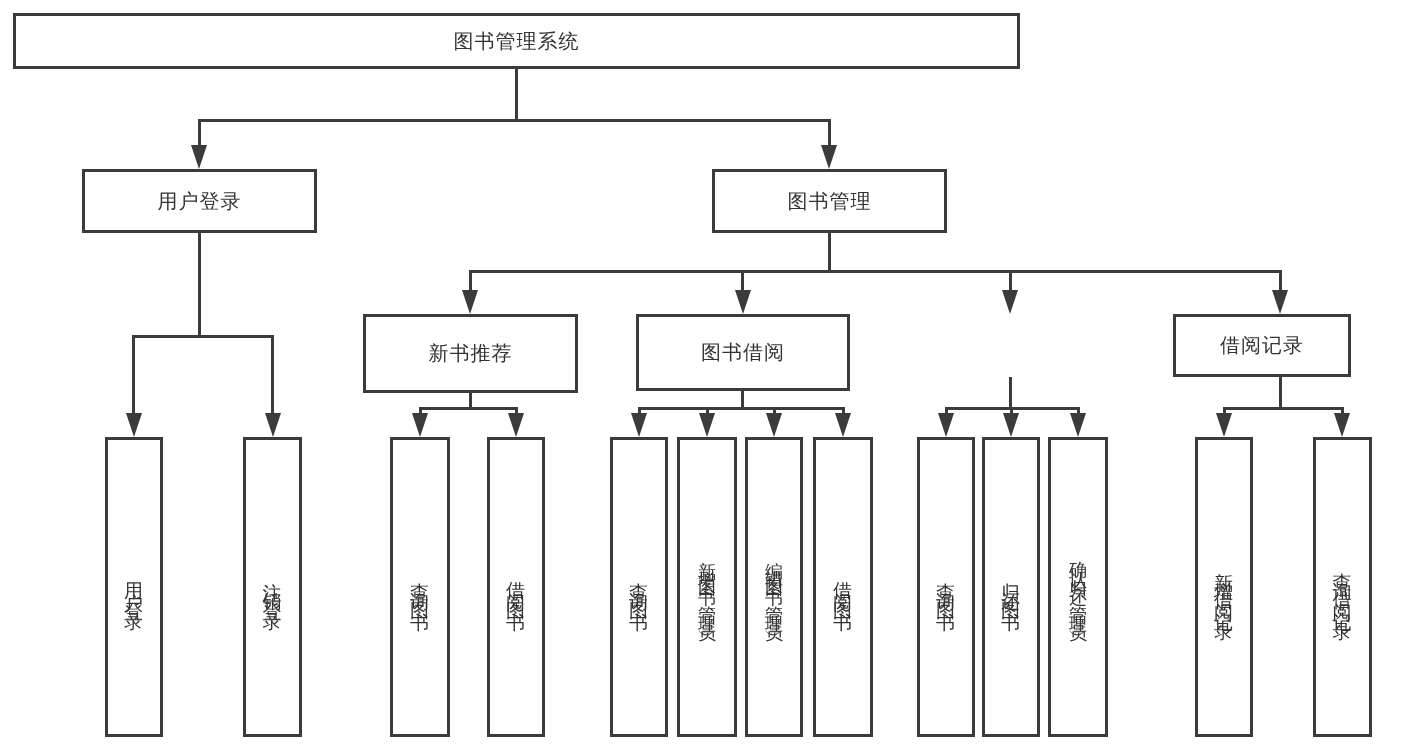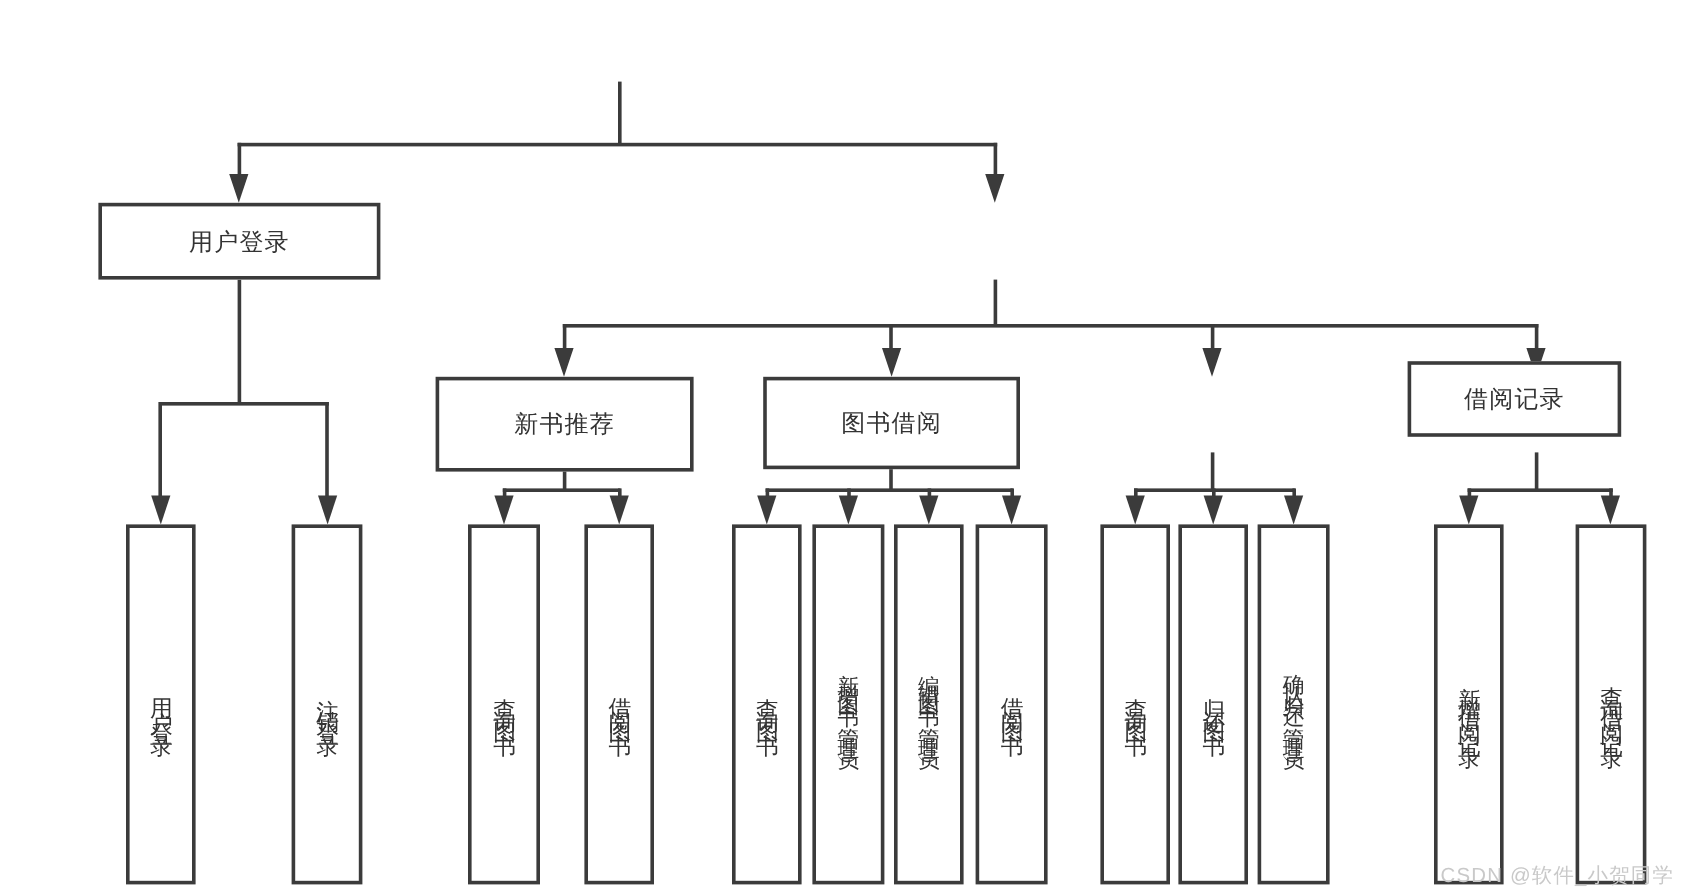--- a/index.html
+++ b/index.html
@@ -125,32 +125,38 @@
   <div class="arrow" style="left:1003px;top:413px"></div>
   <div class="arrow" style="left:1070px;top:413px"></div>
 
   <div class="line" style="left:1279px;top:377px;width:3px;height:32px"></div>
   <div class="line" style="left:1223px;top:407px;width:121px;height:3px"></div>
   <div class="line" style="left:1223px;top:407px;width:3px;height:10px"></div>
   <div class="line" style="left:1341px;top:407px;width:3px;height:10px"></div>
   <div class="arrow" style="left:1216px;top:413px"></div>
   <div class="arrow" style="left:1334px;top:413px"></div>
 
+  <div class="hbox" style="left:13px;top:13px;width:1007px;height:56px">
+    <span>图书管理系统</span>
+  </div>
 
   <div class="hbox" style="left:82px;top:169px;width:235px;height:64px">
     <span>用户登录</span>
   </div>
+  <div class="hbox" style="left:712px;top:169px;width:235px;height:64px">
+    <span>图书管理</span>
+  </div>
 
   <div class="hbox" style="left:363px;top:314px;width:215px;height:79px">
     <span>新书推荐</span>
   </div>
   <div class="hbox" style="left:636px;top:314px;width:214px;height:77px">
     <span>图书借阅</span>
   </div>
-  <div class="hbox" style="left:1173px;top:301px;width:178px;height:63px">
+  <div class="hbox" style="left:1173px;top:314px;width:178px;height:63px">
     <span>借阅记录</span>
   </div>
 
   <div class="vbox" style="left:105px;width:58px">
     <span class="vtext">用户登录</span>
   </div>
   <div class="vbox" style="left:243px;width:59px">
     <span class="vtext">注销登录</span>
   </div>
 
@@ -184,15 +190,14 @@
     <span class="vtext">确认归还（管理员）</span>
   </div>
 
   <div class="vbox" style="left:1195px;width:58px">
     <span class="vtext">新增借阅记录</span>
   </div>
   <div class="vbox" style="left:1313px;width:59px">
     <span class="vtext">查询借阅记录</span>
   </div>
 
-  <div class="watermark">CSDN @软件_小贺同学</div>
 
 </div>
 
 </body></html>

